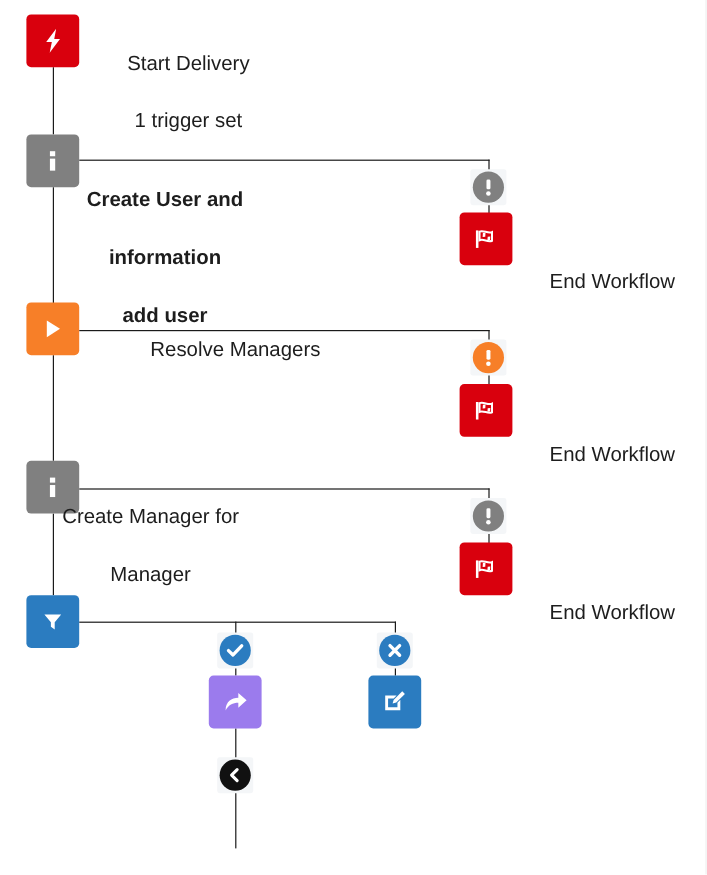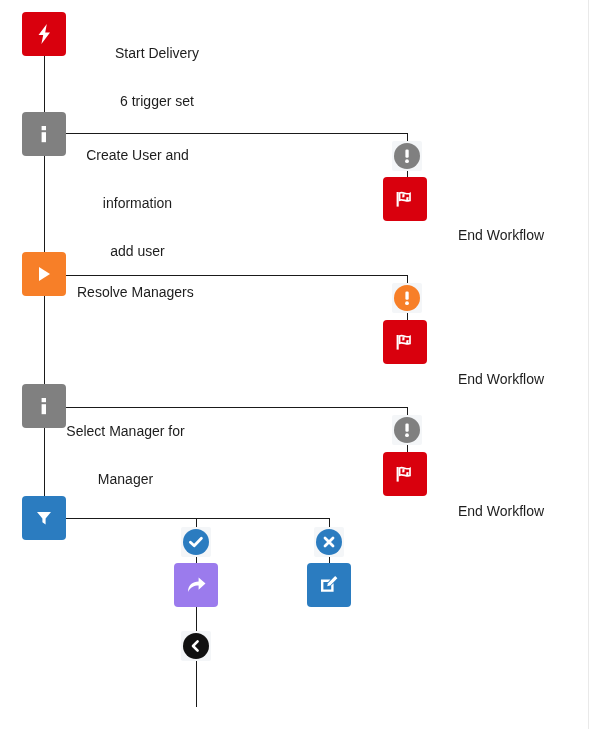--- a/index.html
+++ b/index.html
@@ -64,21 +64,21 @@
     position: absolute;
     width: 30px;
     height: 30px;
     background: #f4f6f8;
     border-radius: 2px;
   }
   .badge svg { display: block; }
   
   .label {
     position: absolute;
-    font-size: 14px;
+    font-size: 17px;
     line-height: 16px;
     color: #1d1d1d;
     white-space: pre;
   }
   .label-center {
     text-align: center;
   }
   .label-left {
     text-align: left;
   }
@@ -119,58 +119,58 @@
 
   <div class="node" style="left:22px; top:12px; background:#d9000d;">
     <span>
       <svg width="20" height="22" viewBox="0 0 20 22" aria-hidden="true">
         <path d="M12.8 1 L4.5 12 L9.2 12 L7.4 21 L16 9.4 L11.2 9.4 Z" fill="#ffffff"></path>
       </svg>
     </span>
   </div>
   <div class="label label-center" style="left:77px; top:13px; width:160px;">
     <div>Start Delivery</div>
-    <div>6 trigger set</div>
+    <div>1 trigger set</div>
   </div>
 
   <div class="node" style="left:22px; top:112px; background:#808080;">
     <span>
       <svg width="16" height="22" viewBox="0 0 16 22" aria-hidden="true">
         <rect x="5.6" y="3" width="4.4" height="4.2" fill="#ffffff"></rect>
         <rect x="5.6" y="9.2" width="4.4" height="10" fill="#ffffff"></rect>
       </svg>
     </span>
   </div>
-  <div class="label label-center" style="left:60px; top:115px; width:155px;">
+  <div class="label label-center" style="left:60px; top:127px; width:155px;font-weight:bold;">
     <div>Create User and</div>
     <div>information</div>
     <div>add user</div>
   </div>
 
   <div class="node" style="left:22px; top:252px; background:#f77f28;">
     <span>
       <svg width="20" height="20" viewBox="0 0 20 20" aria-hidden="true">
         <path d="M5 3 L16 10 L5 17 Z" fill="#ffffff"></path>
       </svg>
     </span>
   </div>
-  <div class="label label-left" style="left:77px; top:252px; width:190px;">
+  <div class="label label-left" style="left:77px; top:252px; width:190px;text-align:right;">
     <div>Resolve Managers</div>
   </div>
 
   <div class="node" style="left:22px; top:384px; background:#808080;">
     <span>
       <svg width="16" height="22" viewBox="0 0 16 22" aria-hidden="true">
         <rect x="5.6" y="3" width="4.4" height="4.2" fill="#ffffff"></rect>
         <rect x="5.6" y="9.2" width="4.4" height="10" fill="#ffffff"></rect>
       </svg>
     </span>
   </div>
   <div class="label label-center" style="left:48px; top:391px; width:155px;">
-    <div>Select Manager for</div>
+    <div>Create Manager for</div>
     <div>Manager</div>
   </div>
 
   <div class="node" style="left:22px; top:496px; background:#2b7cc0;">
     <span>
       <svg width="20" height="20" viewBox="0 0 20 20" aria-hidden="true">
         <path d="M3 4 H17 L11.6 10.6 V16.5 L8.4 14.3 V10.6 Z" fill="#ffffff"></path>
       </svg>
     </span>
   </div>

